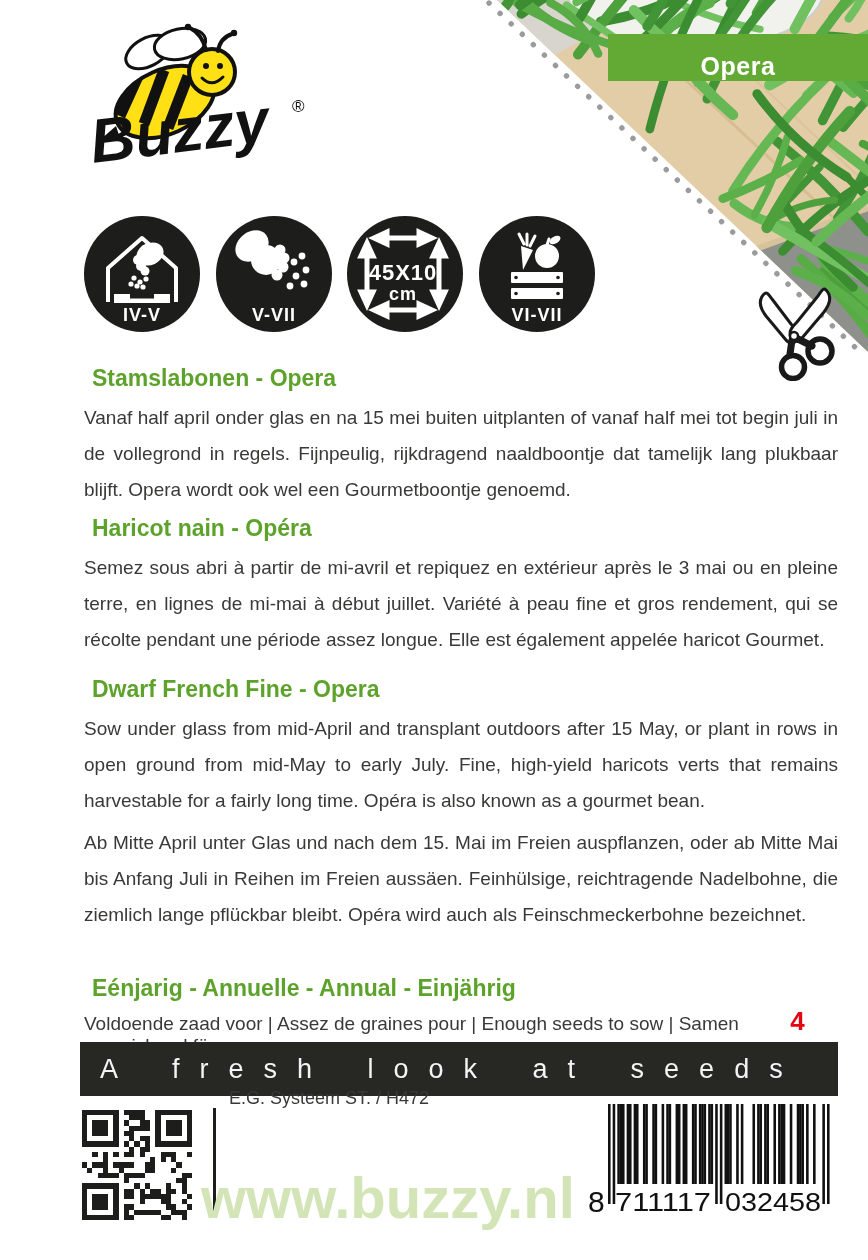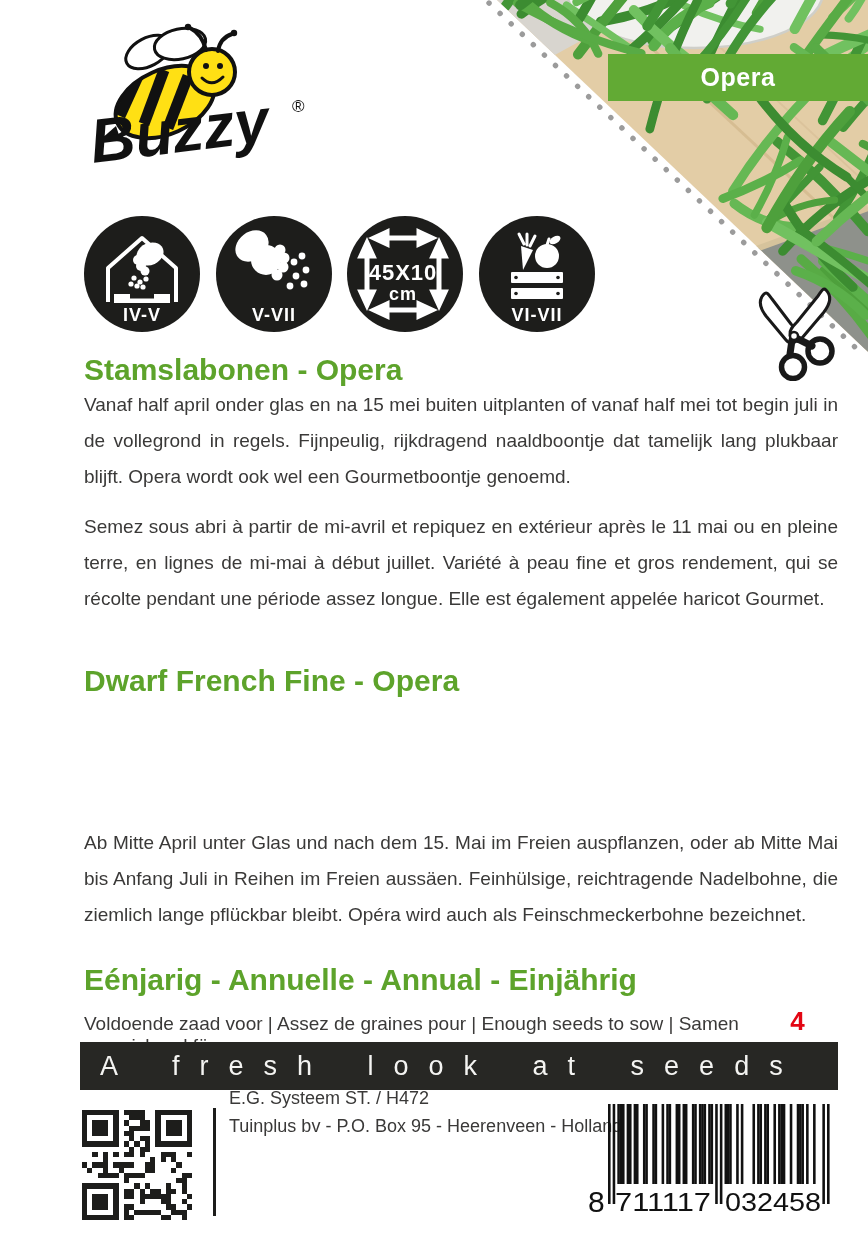--- a/index.html
+++ b/index.html
@@ -4,42 +4,42 @@
 <style>
   html,body{margin:0;padding:0;background:#fff;}
   .page{position:relative;width:868px;height:1260px;background:#fff;overflow:hidden;
         font-family:"Liberation Sans",sans-serif;color:var(--text,#3a3938);}
   svg{display:block;}
 
   
   #photo{position:absolute;left:0;top:0;z-index:1;pointer-events:none;}
 
   
-  .banner{position:absolute;left:608px;top:54px;width:260px;height:47px;z-index:2;
-          background:var(--banner_green,#62aa34);display:flex;align-items:center;justify-content:center;}
+  .banner{position:absolute;left:608px;top:34px;width:260px;height:47px;z-index:2;
+          background:var(--banner_green,#62aa34);display:flex;align-items:flex-end;justify-content:center;}
   .banner span{color:#fff;font-weight:bold;font-size:25px;letter-spacing:.5px;}
 
   #scissors{position:absolute;left:750px;top:286px;z-index:3;}
   #logo{position:absolute;left:60px;top:14px;z-index:2;}
 
   .picto{position:absolute;top:214px;z-index:2;}
   .plabel{font-weight:bold;letter-spacing:1px;}
 
   .sec{position:absolute;left:84px;width:754px;z-index:2;}
-  .sec h2,.annual{margin:0;font-size:30px;line-height:28px;font-weight:bold;color:var(--green,#5da32b);}
+  .sec h2,.annual{margin:8px;font-size:23px;line-height:28px;font-weight:bold;color:var(--green,#5da32b);}
   .sec p{margin:3px 0 0 0;font-size:19px;line-height:36px;text-align:justify;color:var(--text,#3a3938);}
 
   .annual{position:absolute;left:84px;top:966px;z-index:2;}
 
   .seedsrow{position:absolute;left:84px;top:1006px;width:754px;z-index:2;
             display:flex;justify-content:space-between;align-items:baseline;}
   .seedsrow .txt{font-size:19px;color:var(--text,#3a3938);}
   .seedsrow .val{font-size:26px;font-weight:bold;color:var(--red,#e30613);}
 
-  .slogan{position:absolute;left:80px;top:1042px;width:758px;height:48px;z-index:2;
+  .slogan{position:absolute;left:80px;top:1042px;width:758px;height:54px;z-index:2;
           background:var(--bar_black,#272724);color:#f4f4f2;display:flex;align-items:center;
           font-size:27px;letter-spacing:20px;word-spacing:8px;white-space:nowrap;
           padding-left:20px;box-sizing:border-box;overflow:hidden;}
 
   #qr{position:absolute;left:82px;top:1110px;z-index:2;}
   .vdiv{position:absolute;left:213px;top:1108px;width:3px;height:108px;background:#1d1d1b;z-index:2;}
   .addr1{position:absolute;left:229px;top:1116px;font-size:18px;z-index:2;}
   .addr2{position:absolute;left:229px;top:1088px;font-size:18px;z-index:2;}
   .site{position:absolute;left:201px;top:1164px;font-size:58px;font-weight:bold;z-index:2;
         color:var(--light_green,#d3e5b6);letter-spacing:0;}
@@ -250,24 +250,26 @@
         <circle cx="81" cy="79.5" r="1.8" fill="#1d1d1b"></circle>
     </g>
     <text class="plabel" x="60" y="107" text-anchor="middle" font-size="18" fill="#fff">VI-VII</text>
   </svg>
 
   <section class="sec" style="top:356px">
     <h2>Stamslabonen - Opera</h2>
     <p>Vanaf half april onder glas en na 15 mei buiten uitplanten of vanaf half mei tot begin juli in de vollegrond in regels. Fijnpeulig, rijkdragend naaldboontje dat tamelijk lang plukbaar blijft. Opera wordt ook wel een Gourmetboontje genoemd.</p>
   </section>
   <section class="sec" style="top:506px">
-    <p>Semez sous abri à partir de mi-avril et repiquez en extérieur après le 11 mai ou en pleine terre, en lignes de mi-mai à début juillet. Variété à peau fine et gros rendement, qui se récolte pendant une période assez longue. Elle est également appelée haricot Gourmet.</p>
+    <h2>Haricot nain - Opéra</h2>
+    <p>Semez sous abri à partir de mi-avril et repiquez en extérieur après le 3 mai ou en pleine terre, en lignes de mi-mai à début juillet. Variété à peau fine et gros rendement, qui se récolte pendant une période assez longue. Elle est également appelée haricot Gourmet.</p>
   </section>
   <section class="sec" style="top:667px">
     <h2>Dwarf French Fine - Opera</h2>
+    <p>Sow under glass from mid-April and transplant outdoors after 15 May, or plant in rows in open ground from mid-May to early July. Fine, high-yield haricots verts that remains harvestable for a fairly long time. Opéra is also known as a gourmet bean.</p>
   </section>
   <section class="sec" style="top:822px">
     <p>Ab Mitte April unter Glas und nach dem 15. Mai im Freien auspflanzen, oder ab Mitte Mai bis Anfang Juli in Reihen im Freien aussäen. Feinhülsige, reichtragende Nadelbohne, die ziemlich lange pflückbar bleibt. Opéra wird auch als Feinschmeckerbohne bezeichnet.</p>
   </section>
 
   <h2 class="annual">Eénjarig - Annuelle - Annual - Einjährig</h2>
 
   <div class="seedsrow">
     <span class="txt">Voldoende zaad voor | Assez de graines pour | Enough seeds to sow | Samen ausreichend für</span>
     <span class="val">4 m²</span>
@@ -486,22 +488,22 @@
       <rect x="4" y="20" width="1" height="1" fill="#1d1d1b"></rect>
       <rect x="5" y="20" width="1" height="1" fill="#1d1d1b"></rect>
       <rect x="6" y="20" width="1" height="1" fill="#1d1d1b"></rect>
       <rect x="8" y="20" width="1" height="1" fill="#1d1d1b"></rect>
       <rect x="9" y="20" width="1" height="1" fill="#1d1d1b"></rect>
       <rect x="15" y="20" width="1" height="1" fill="#1d1d1b"></rect>
       <rect x="16" y="20" width="1" height="1" fill="#1d1d1b"></rect>
       <rect x="19" y="20" width="1" height="1" fill="#1d1d1b"></rect>
     </svg>
   <div class="vdiv"></div>
-  <div class="addr1">Tuinplus bv - P.O. Box 95 - Heerenveen - Holland</div>
   <div class="addr2">E.G. Systeem ST. / H472</div>
+  <div class="site">www.buzzy.nl</div>
   <svg id="barcode" width="252" height="112" viewBox="0 0 252 112">
       <rect x="24.00" y="0" width="2.58" height="100" fill="#111"></rect>
       <rect x="28.66" y="0" width="2.58" height="100" fill="#111"></rect>
       <rect x="33.32" y="0" width="2.58" height="80" fill="#111"></rect>
       <rect x="35.65" y="0" width="2.58" height="80" fill="#111"></rect>
       <rect x="37.98" y="0" width="2.58" height="80" fill="#111"></rect>
       <rect x="42.64" y="0" width="2.58" height="80" fill="#111"></rect>
       <rect x="44.97" y="0" width="2.58" height="80" fill="#111"></rect>
       <rect x="49.63" y="0" width="2.58" height="80" fill="#111"></rect>
       <rect x="51.96" y="0" width="2.58" height="80" fill="#111"></rect>

